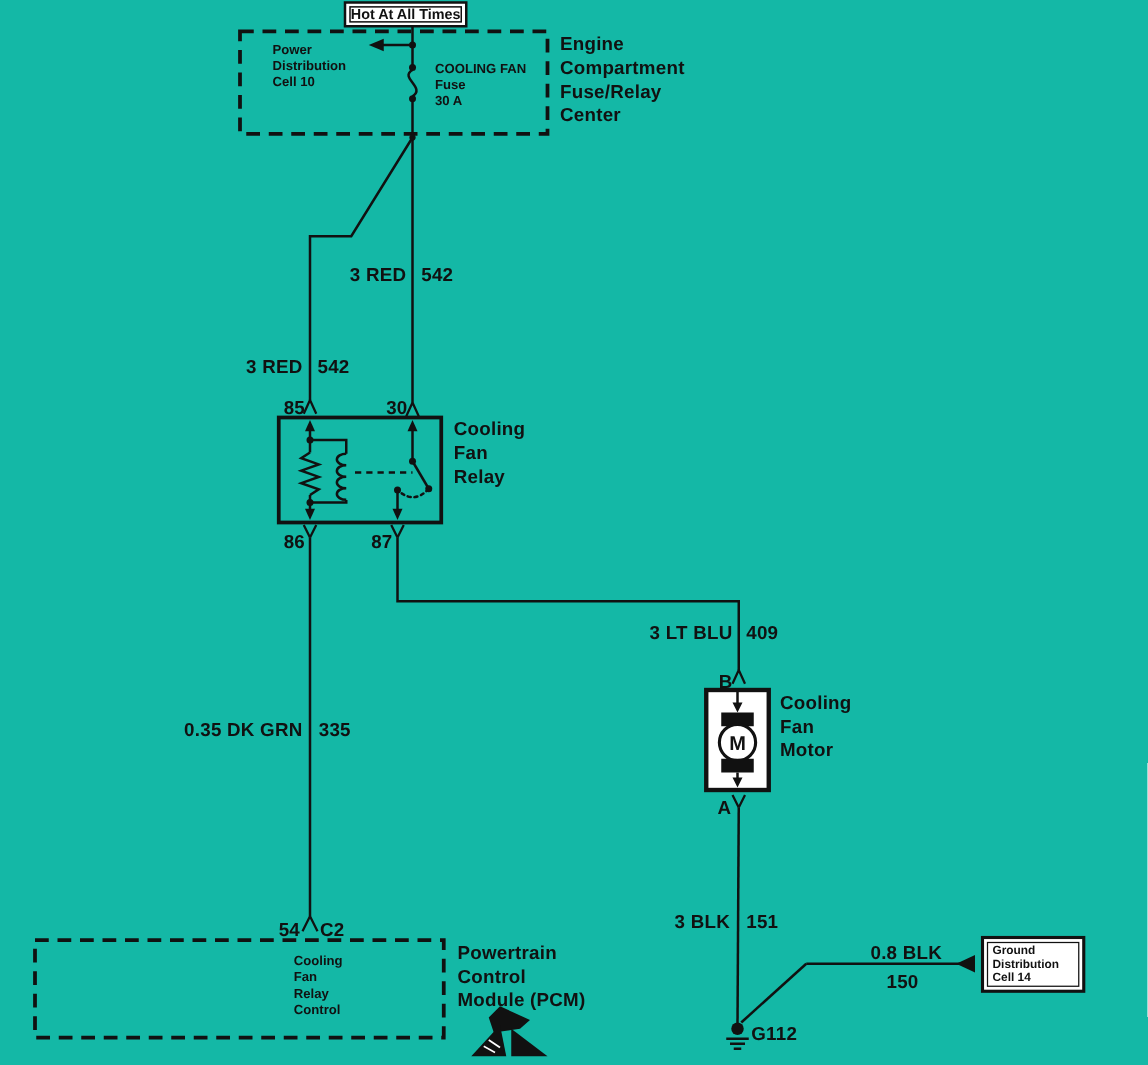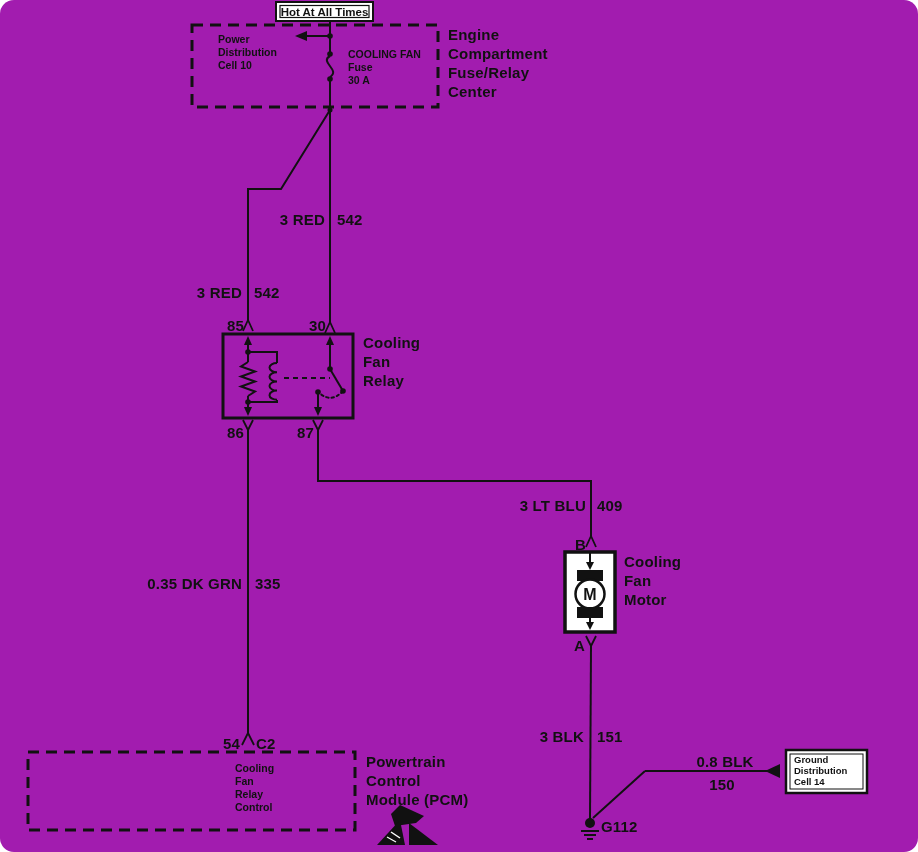--- a/index.html
+++ b/index.html
@@ -1,17 +1,17 @@
 <!DOCTYPE html>
 <html><head>
 <meta charset="utf-8">
 <style>
   html,body{margin:0;padding:0;background:#ffffff;}
-  .stage{position:relative;width:918px;height:852px;background:#a21caf;overflow:hidden;
-         font-family:"Liberation Sans", sans-serif;border-radius:14px;}
+  .stage{position:relative;width:918px;height:852px;background:#14b8a6;overflow:hidden;
+         font-family:"Liberation Sans", sans-serif;}
   svg text{font-family:"Liberation Sans", sans-serif;font-weight:700;fill:#111;}
   .t15{font-size:15px;letter-spacing:.2px;}
   .t16{font-size:16px;}
   .t11{font-size:11.5px;}
   .t10{font-size:10.5px;}
   .t9{font-size:9.5px;}
   .wire{stroke:#111;stroke-width:2;fill:none;}
   .boxline{stroke:#111;stroke-width:3;fill:none;}
   .dashbox{stroke:#111;stroke-width:3;fill:none;stroke-dasharray:11 7;}
   .pin{stroke:#111;stroke-width:1.8;fill:none;}

